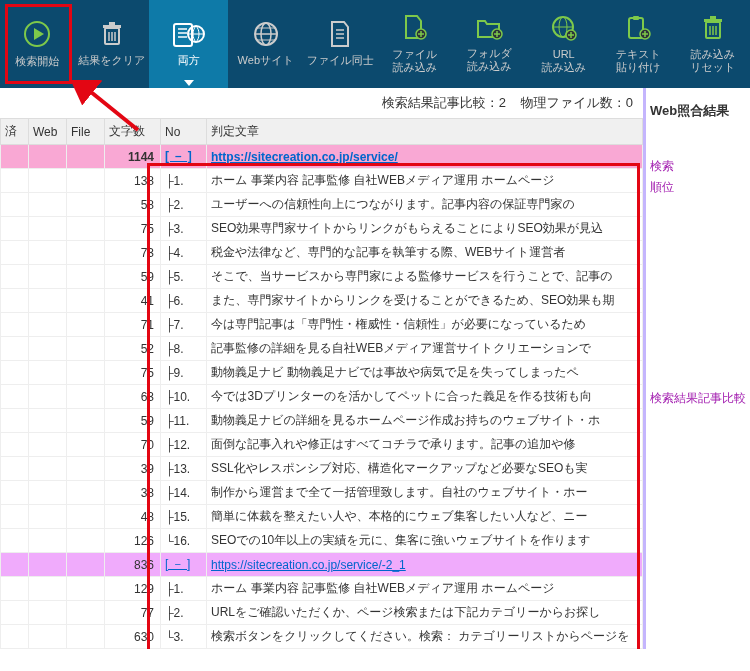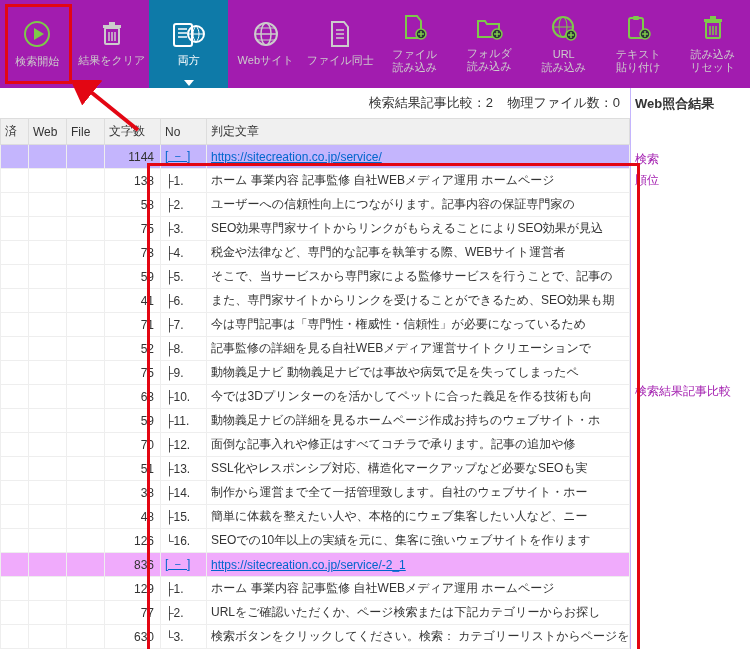--- a/index.html
+++ b/index.html
@@ -1,34 +1,34 @@
 <!DOCTYPE html>
 <html><head>
 <meta charset="utf-8">
 <style>
   * { box-sizing: border-box; margin: 0; padding: 0; }
   body { font-family: "Meiryo", "Hiragino Sans", sans-serif; font-size: 12px; background: #fff; color: #333; width: 750px; }
-  .toolbar { background: #a21caf; display: flex; height: 88px; }
+  .toolbar { background: #0c4a6e; display: flex; height: 88px; }
   .tool-btn { display: flex; flex-direction: column; align-items: center; justify-content: center; width: 75px; height: 88px; color: #ccc; font-size: 11px; cursor: pointer; position: relative; }
   .tool-btn_mode { background: #0e7aa8; color: #fff; width: 80px; }
   .tool-btn .icon { margin-bottom: 6px; display:flex; align-items:center; justify-content:center; }
   .tool-btn .lbl { text-align:center; line-height:1.2; white-space:pre-line; }
   .hi-box { position: absolute; left: 5px; top: 4px; width: 67px; height: 80px; border: 3px solid #e30613; pointer-events: none; }
   .arrow-svg { position:absolute; left:68px; top:80px; pointer-events:none; }
   .tri { position:absolute; bottom:2px; left:50%; transform:translateX(-50%); width:0; height:0; border-left:5px solid transparent; border-right:5px solid transparent; border-top:6px solid #fff; }
   .split { display:flex; }
   .main { flex:1; }
-  .side { width:120px; border-left:1px solid #c4b5fd; padding:7px 4px; }
+  .side { width:107px; border-left:3px solid #c4b5fd; padding:14px 4px; }
   .status { text-align:right; padding:6px 10px 6px 6px; font-size:13px; }
   .tbl { width:100%; border-collapse:collapse; table-layout:fixed; }
   .tbl th { background:#f0f0f0; border:1px solid #ddd; padding:4px 4px; font-weight:normal; text-align:left; font-size:12px; }
   .tbl td { border:1px solid #eee; padding:3px 4px; font-size:12px; white-space:nowrap; overflow:hidden; text-overflow:clip; }
   .col-sumi{width:28px;} .col-web{width:38px;} .col-file{width:38px;} .col-chars{width:56px;} .col-no{width:46px;}
   .num { text-align:right; padding-right:6px !important; }
-  .row-pink td { background:#c4b5fd; }
+  .row-pink td { background:#f9a8d4;font-weight:bold; }
   .row-sel td { background:#f0abfc; }
   .lnk { color:#0066cc; text-decoration:underline; }
   .big-red { position:absolute; border:3px solid #e30613; pointer-events:none; }
   .side h3 { font-size:13px; font-weight:bold; margin-bottom:10px; }
   .side .slabel { font-size:12px; color:#a21caf; margin-bottom:4px; }
   .wrap { position:relative; }
 </style>
 </head>
 <body>
 
@@ -301,21 +301,21 @@
               <td></td>
               <td></td>
               <td class="num">70</td>
               <td>├12.</td>
               <td>面倒な記事入れや修正はすべてコチラで承ります。記事の追加や修</td>
             </tr>
             <tr>
               <td></td>
               <td></td>
               <td></td>
-              <td class="num">51</td>
+              <td class="num">39</td>
               <td>├13.</td>
               <td>SSL化やレスポンシブ対応、構造化マークアップなど必要なSEOも実</td>
             </tr>
             <tr>
               <td></td>
               <td></td>
               <td></td>
               <td class="num">38</td>
               <td>├14.</td>
               <td>制作から運営まで全て一括管理致します。自社のウェブサイト・ホー</td>

